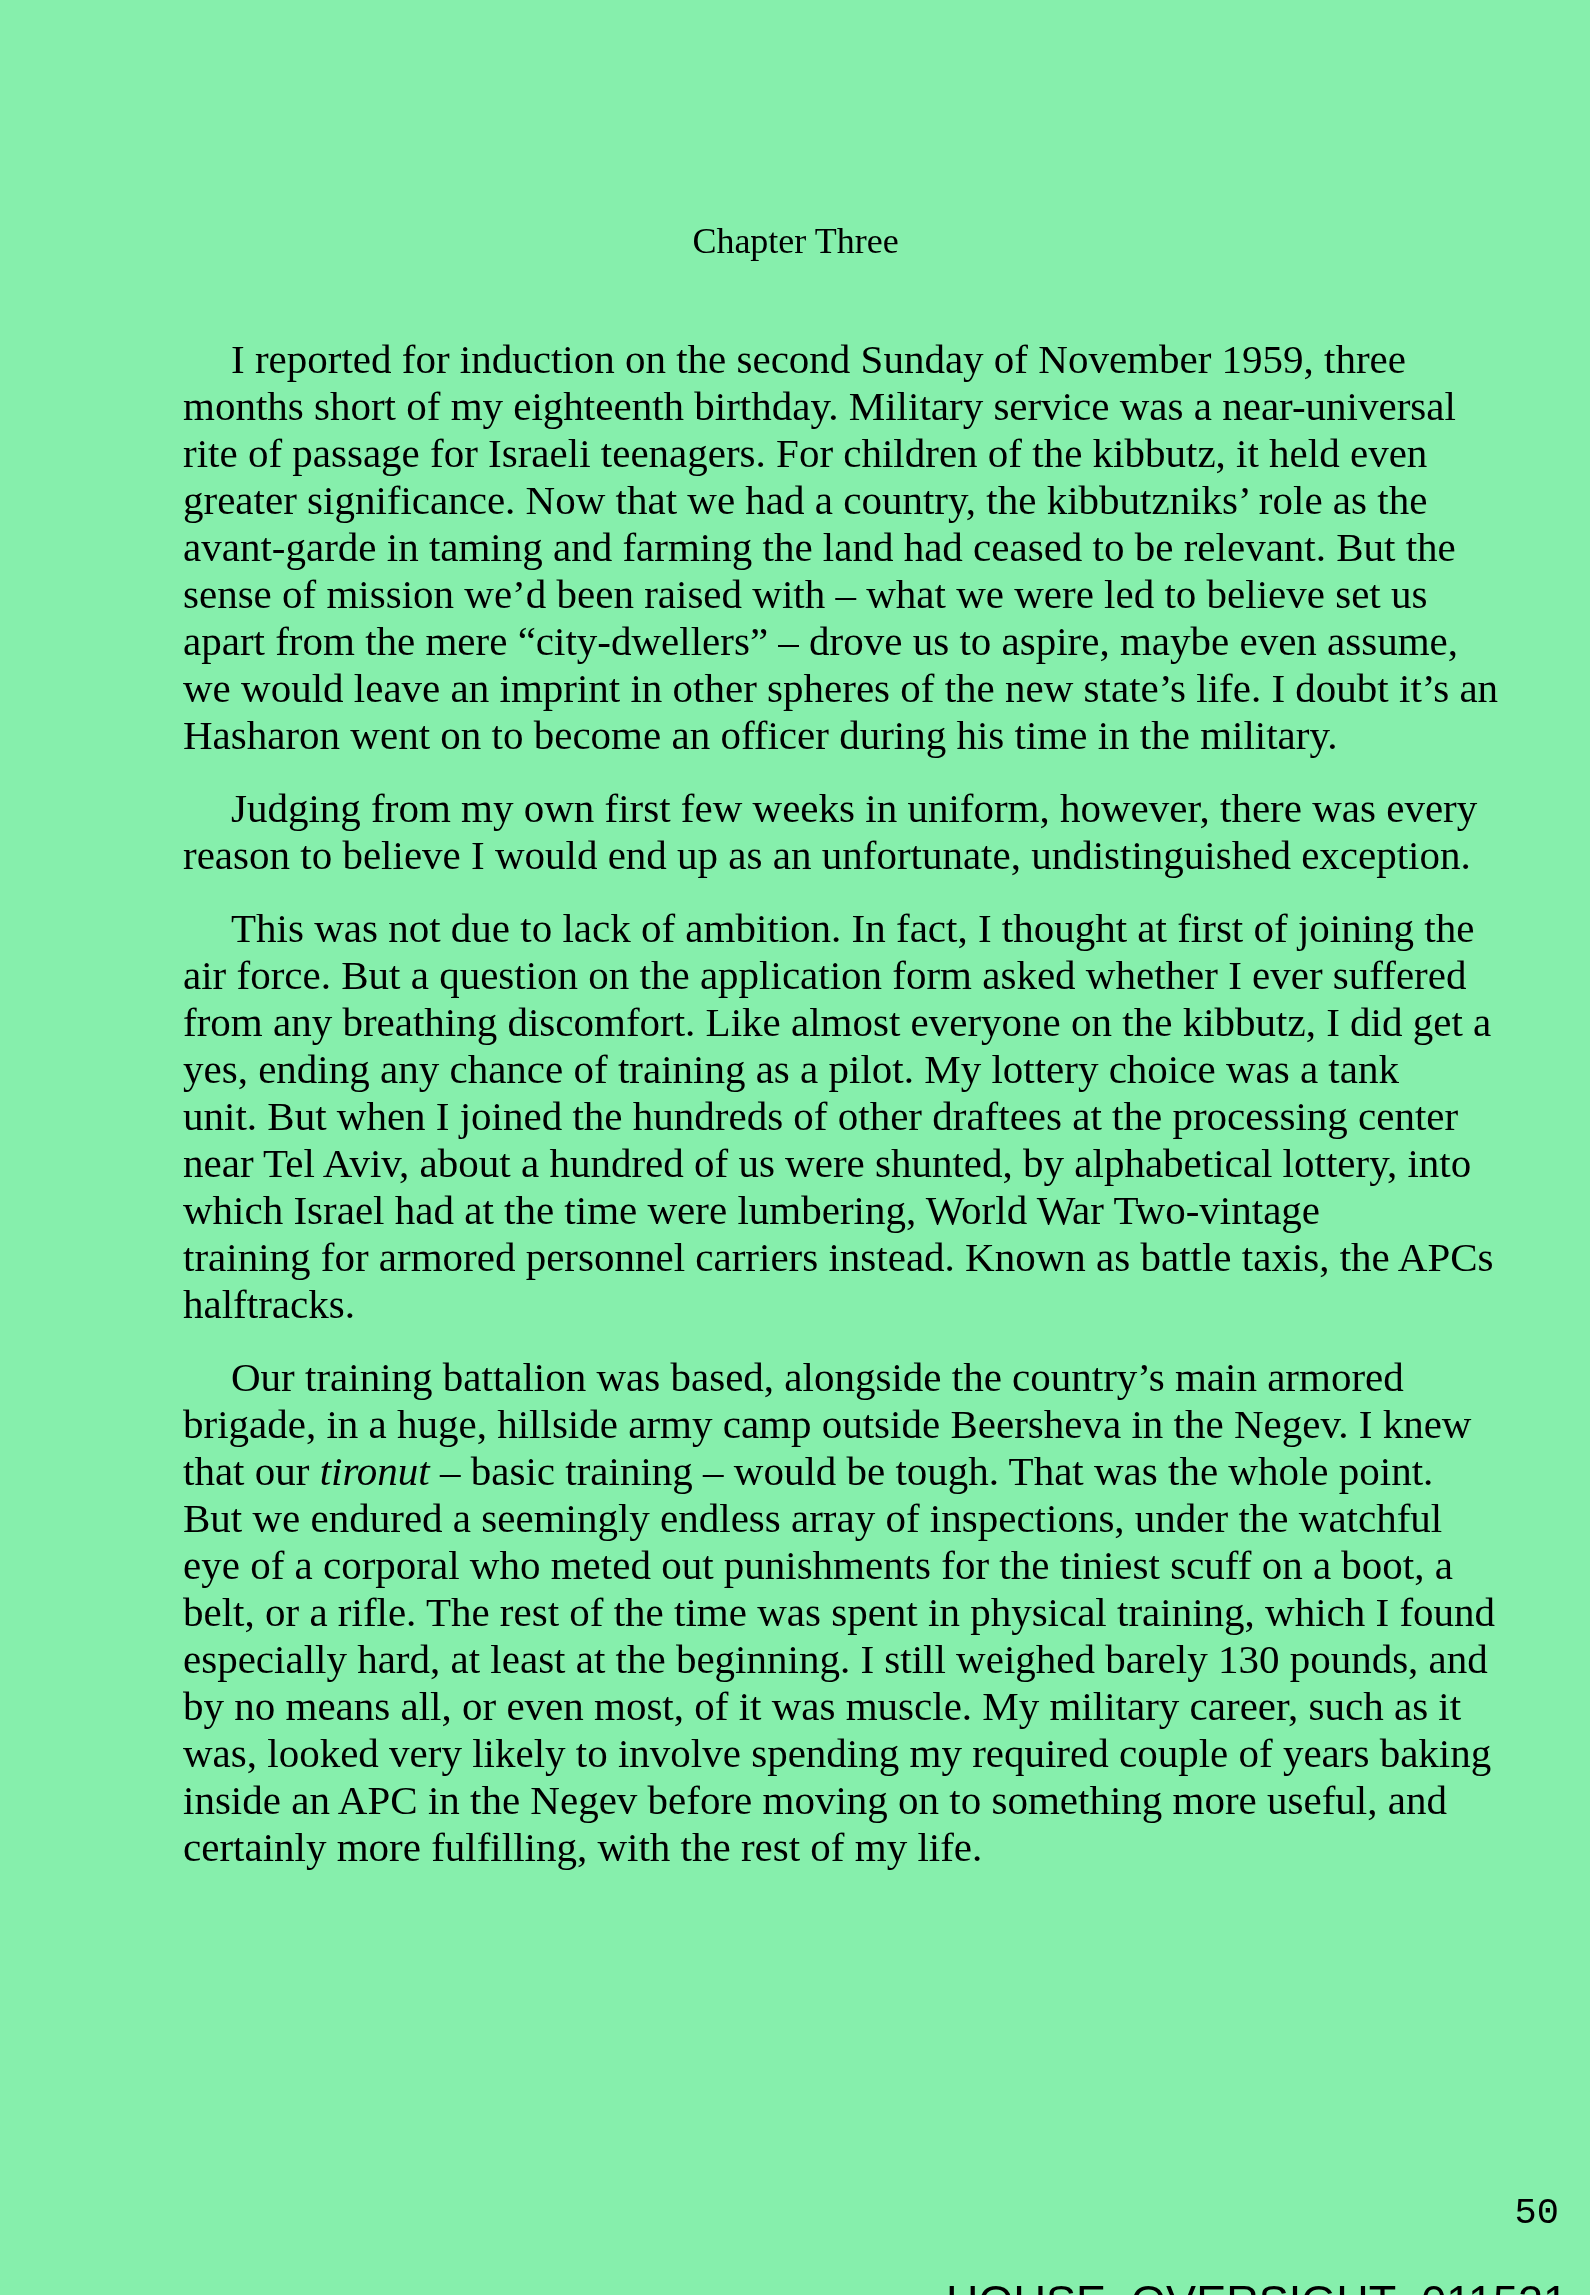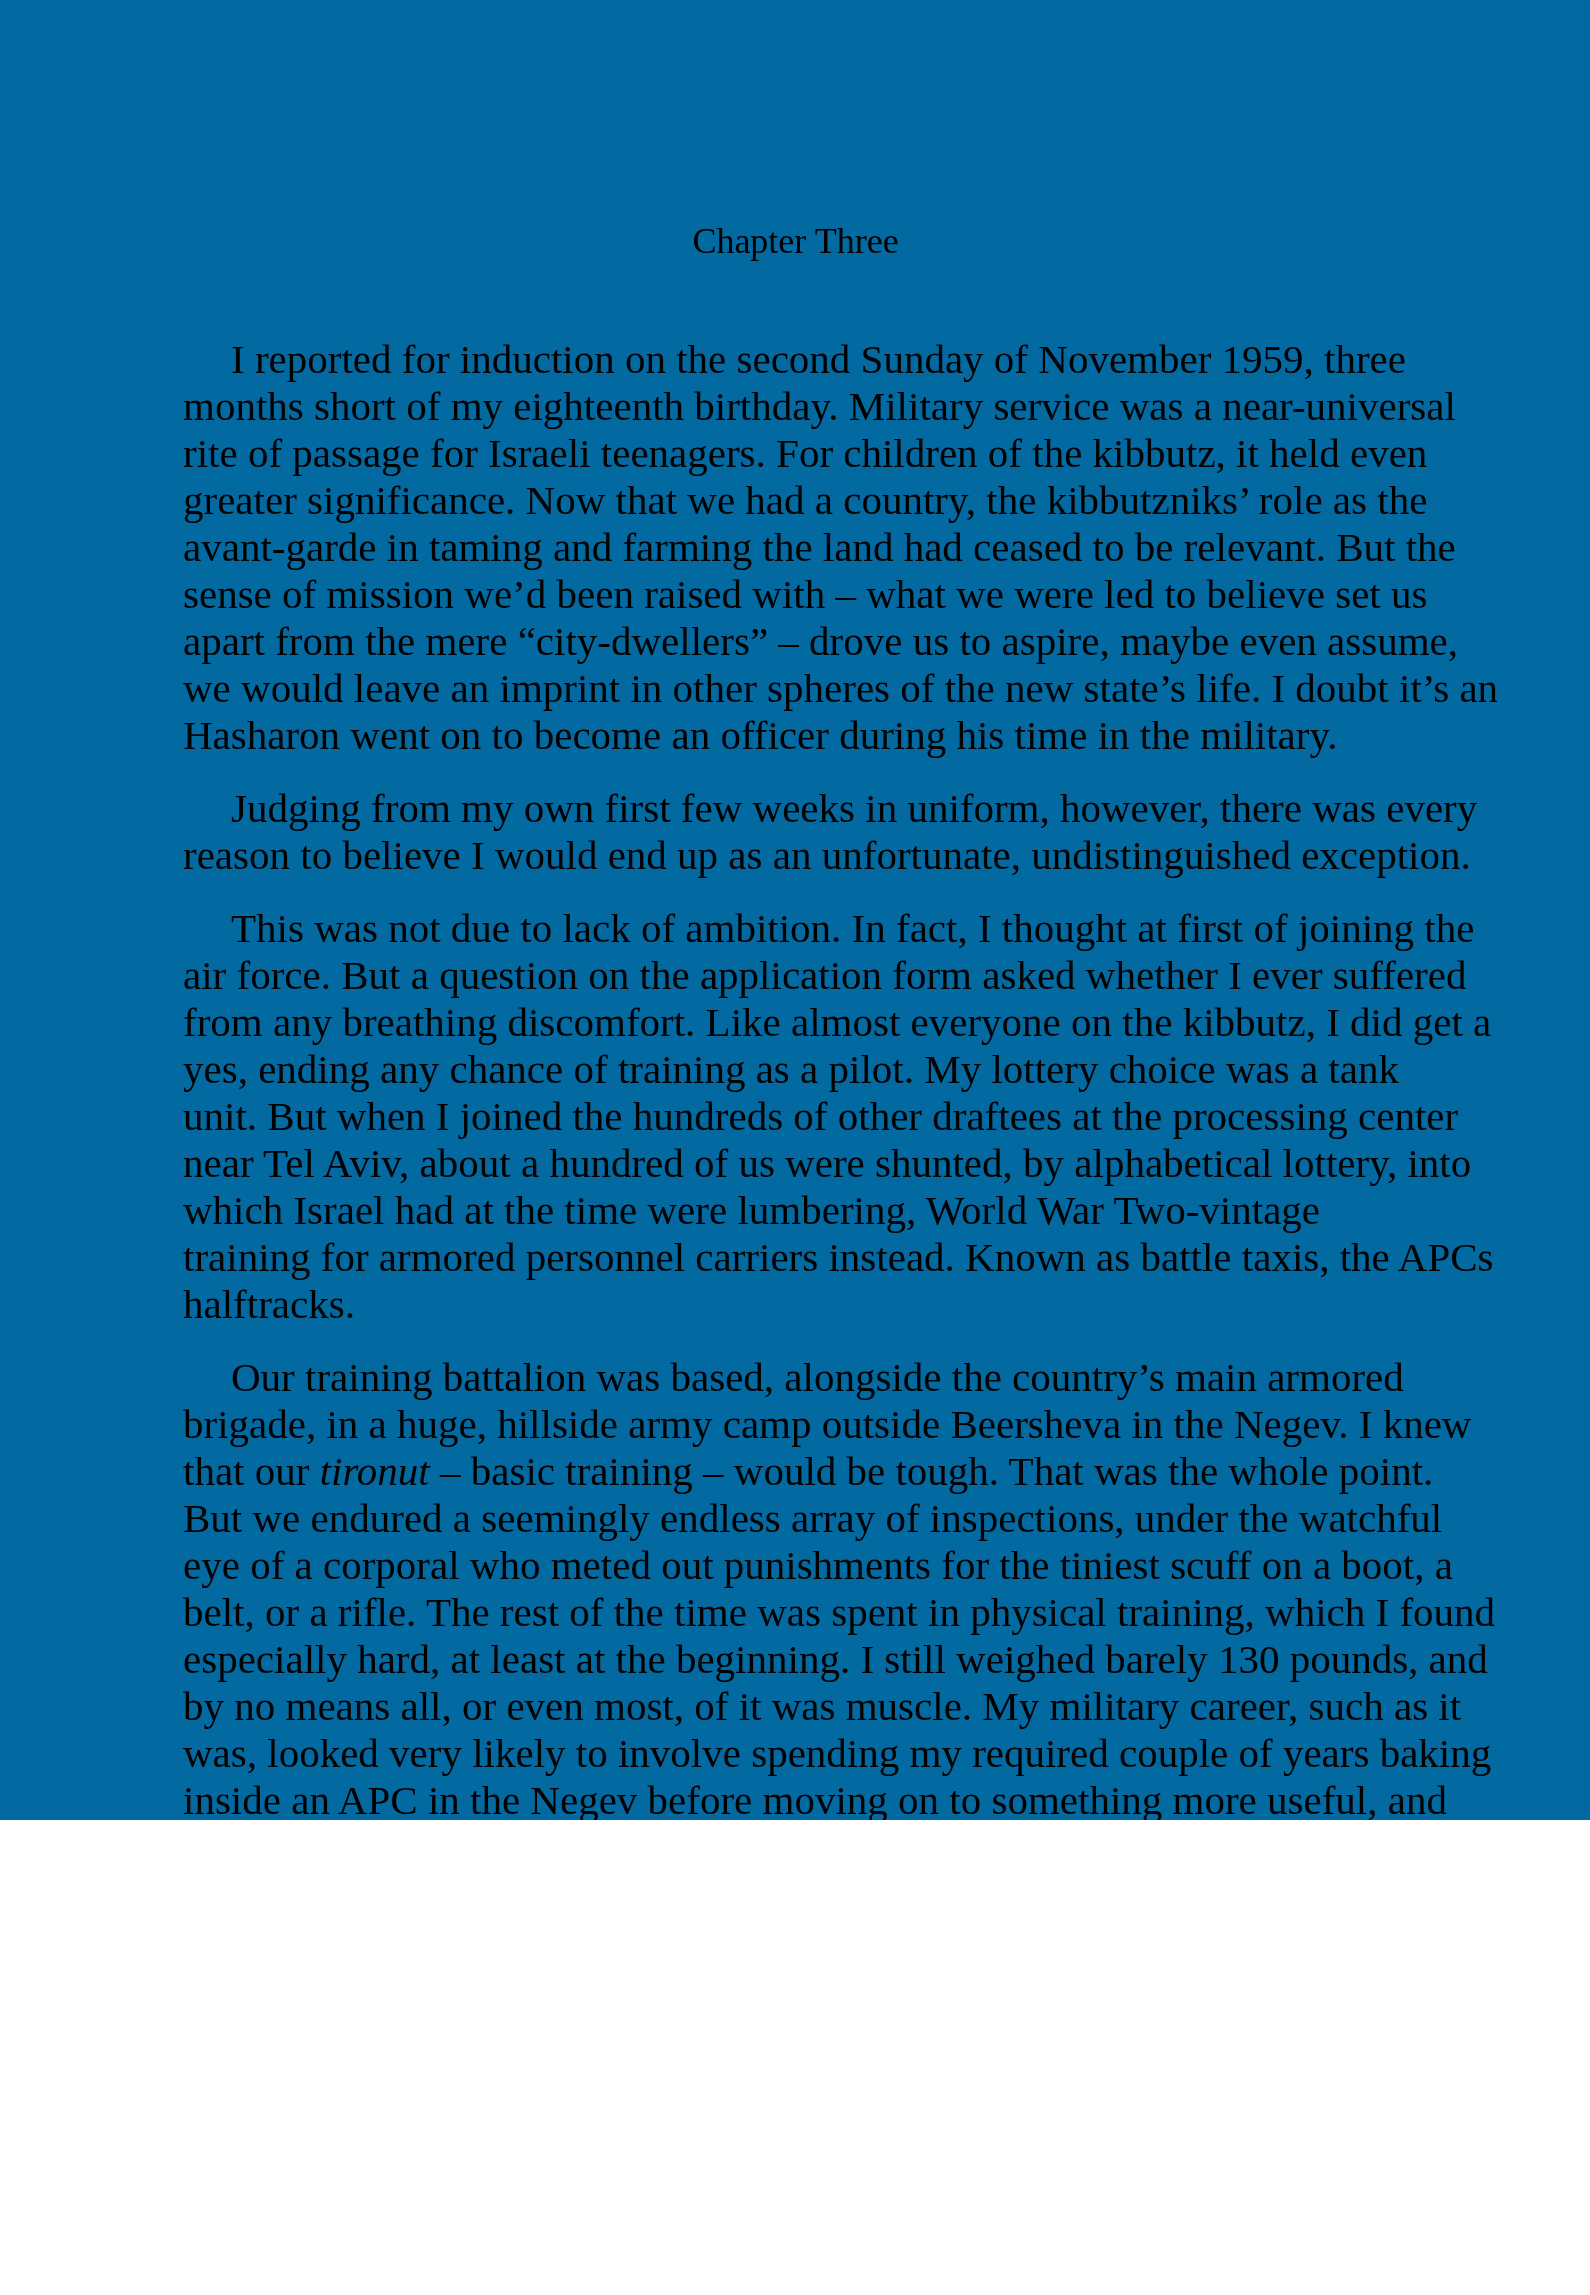--- a/index.html
+++ b/index.html
@@ -3,22 +3,22 @@
 <meta charset="utf-8">
 <style>
   html, body {
     margin: 0;
     padding: 0;
     background: #ffffff;
   }
   .page {
     position: relative;
     width: 1591px;
-    height: 1820px;
-    background: #0369a1;
+    height: 2295px;
+    background: #86efac;
     color: #000000;
     font-family: "Liberation Serif", serif;
     overflow: hidden;
   }
   .heading {
     position: absolute;
     top: 218px;
     left: 0;
     width: 100%;
     text-align: center;

